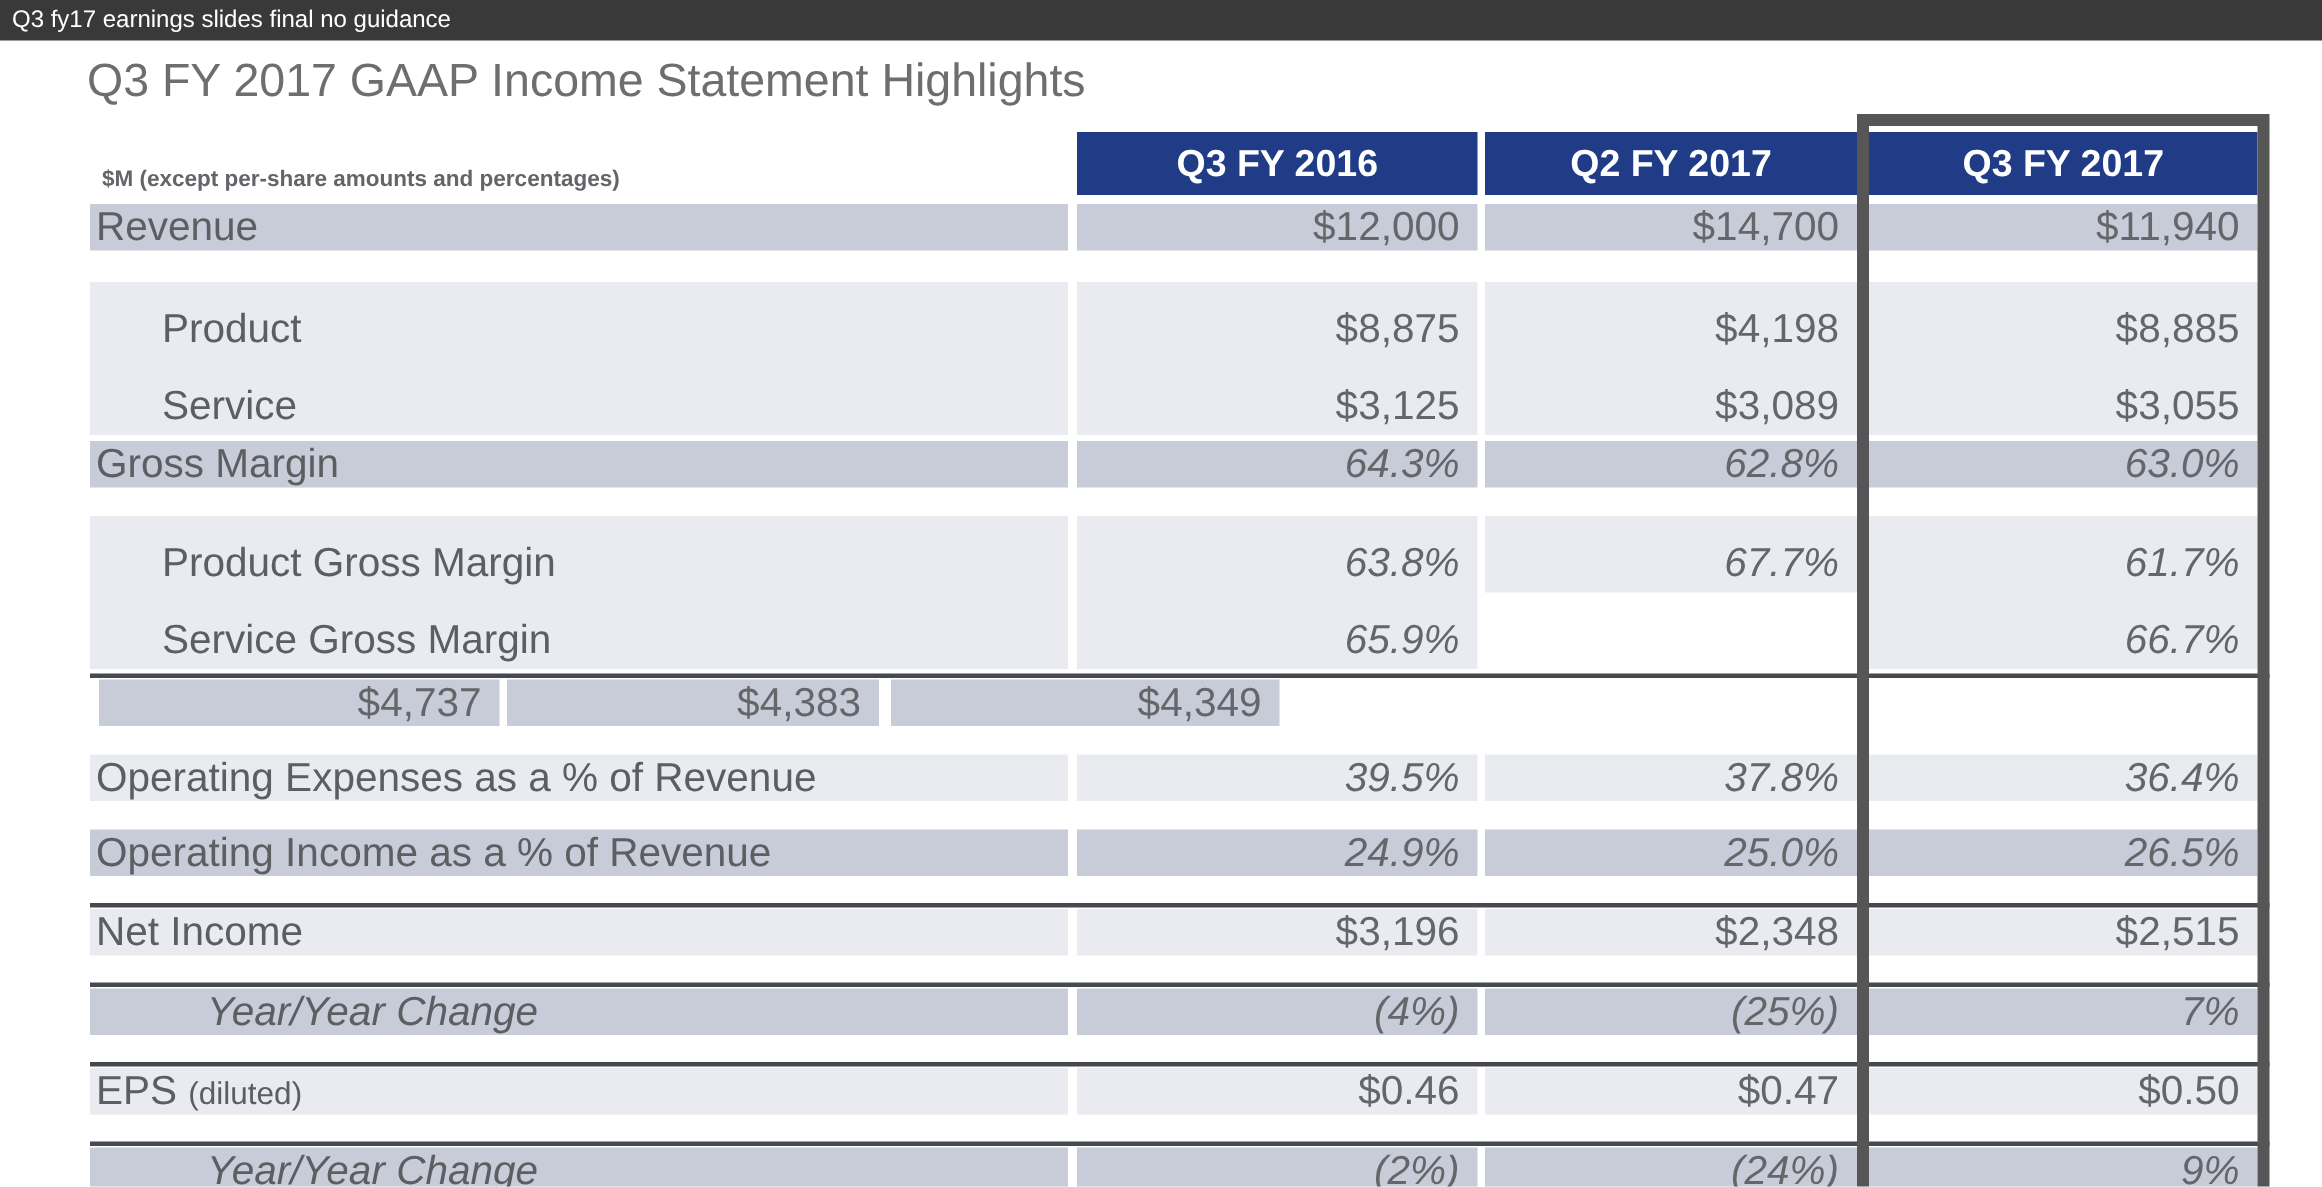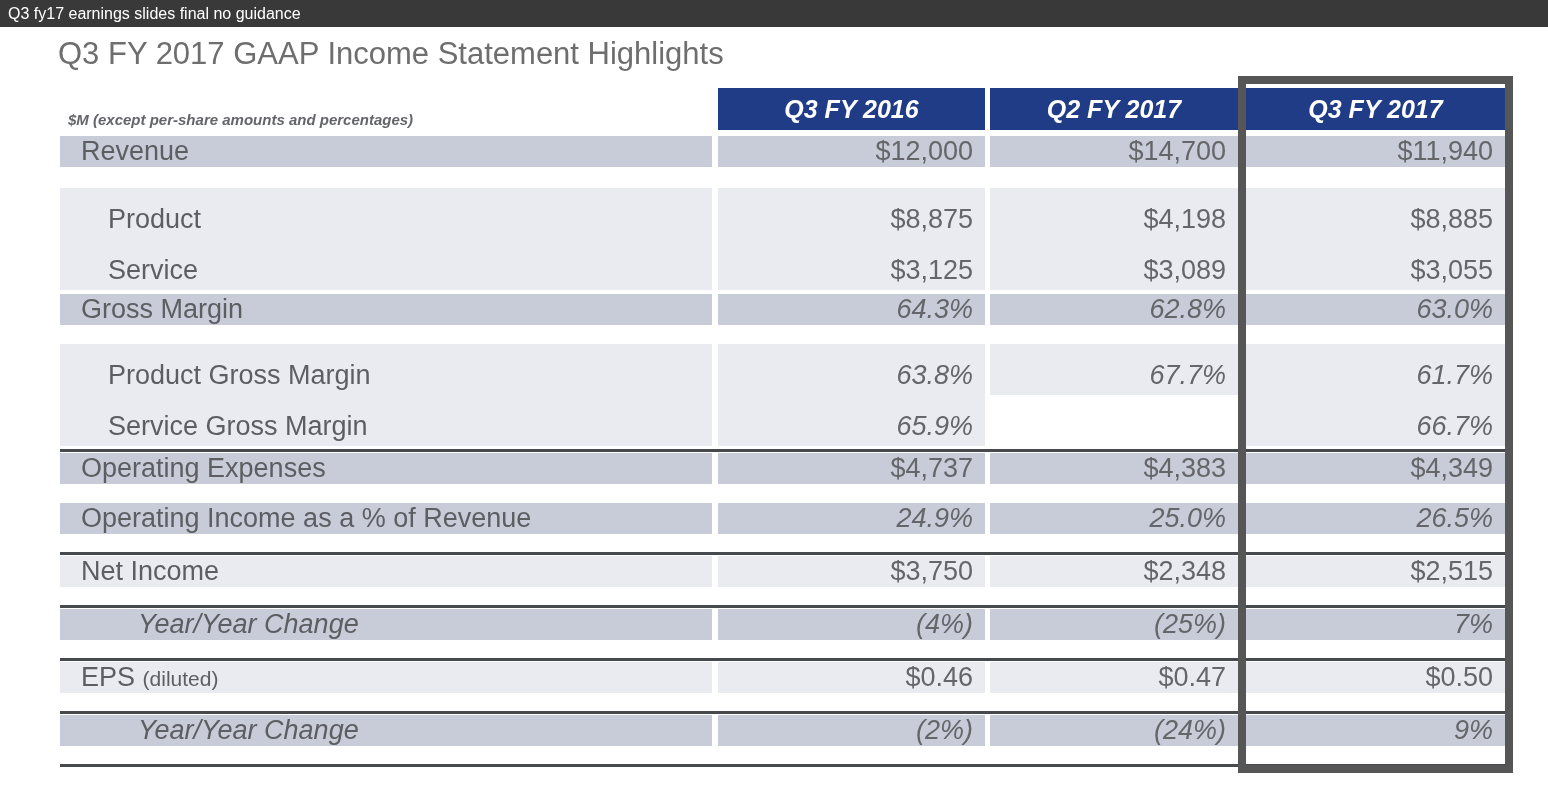--- a/index.html
+++ b/index.html
@@ -13,40 +13,40 @@
     width:100%; height:27px; background:#393939; color:#ffffff;
     font-size:16px; line-height:27px; padding-left:8px;
   }
   
   .slide-title {
     margin:1px 0 0 58px; font-size:31px; line-height:52px;
     color:#6e6e6e; font-weight:400; white-space:nowrap;
   }
   
   .table-wrap { position:relative; margin:8px 0 0 60px; width:1453px; }
-  .hrow { display:flex; height:42px;font-style:italic; }
+  .hrow { display:flex; height:42px; }
   .hnote {
     flex:0 0 652px; display:flex; align-items:flex-end;
     padding:0 0 2px 8px; font-size:15px; font-weight:bold; color:#636569;
   }
   .hcell {
     background:#203c87; color:#ffffff; font-weight:bold; font-size:25px;
     text-align:center; line-height:42px; height:42px;
   }
   .labelcol { flex:0 0 652px; }
   .c1 { flex:0 0 267px; margin-left:6px; }
   .c2 { flex:0 0 248px; margin-left:5px; }
   .c3 { flex:0 0 259px; margin-left:8px; }
   .row { display:flex; align-items:center; margin-top:4px; min-height:46px; }
   .row.first { margin-top:6px; min-height:48px; }
   .row.double { min-height:80px; }
   .row.dark  .cell { background:#c8ccd8; }
   .row.light .cell { background:#e9ebf0; }
   .cell { height:100%; align-self:stretch; display:flex; flex-direction:column; justify-content:center; }
-  .lbl { font-size:27px; color:#5c5e62; padding-left:21px; }
+  .lbl { font-size:27px; color:#5c5e62; padding-left:4px; }
   .val { font-size:27px; color:#64666a; text-align:right; padding-right:12px; }
   .double .lbl > div, .double .val > div { line-height:39px;margin-top:12px; }
   .iv .val { font-style:italic; }
   .it .lbl, .it .val { font-style:italic; }
   .indent1 .lbl { padding-left:48px; }
   .indent2 .lbl { padding-left:78px; }
   .suffix { font-size:21px; }
   .rule { height:3px; background:#46494e; margin:3px 0 1px; width:1453px; }
   .rule + .row { margin-top:0; }
   
@@ -120,39 +120,44 @@
     </div>
     <div class="cell c3 val">
       <div>61.7%</div>
       <div>66.7%</div>
     </div>
   </div>
 
   <div class="rule"></div>
 
   <div class="row dark">
-    <div class="cell labelcol lbl">Operating Expenses</div>
     <div class="cell c1 val">$4,737</div>
     <div class="cell c2 val">$4,383</div>
     <div class="cell c3 val">$4,349</div>
   </div>
 
+  <div class="row light iv">
+    <div class="cell labelcol lbl">Operating Expenses as a % of Revenue</div>
+    <div class="cell c1 val">39.5%</div>
+    <div class="cell c2 val">37.8%</div>
+    <div class="cell c3 val">36.4%</div>
+  </div>
 
   <div class="row dark iv">
     <div class="cell labelcol lbl">Operating Income as a % of Revenue</div>
     <div class="cell c1 val">24.9%</div>
     <div class="cell c2 val">25.0%</div>
     <div class="cell c3 val">26.5%</div>
   </div>
 
   <div class="rule"></div>
 
   <div class="row light">
     <div class="cell labelcol lbl">Net Income</div>
-    <div class="cell c1 val">$3,750</div>
+    <div class="cell c1 val">$3,196</div>
     <div class="cell c2 val">$2,348</div>
     <div class="cell c3 val">$2,515</div>
   </div>
 
   <div class="rule"></div>
 
   <div class="row dark it indent2">
     <div class="cell labelcol lbl">Year/Year Change</div>
     <div class="cell c1 val">(4%)</div>
     <div class="cell c2 val">(25%)</div>

